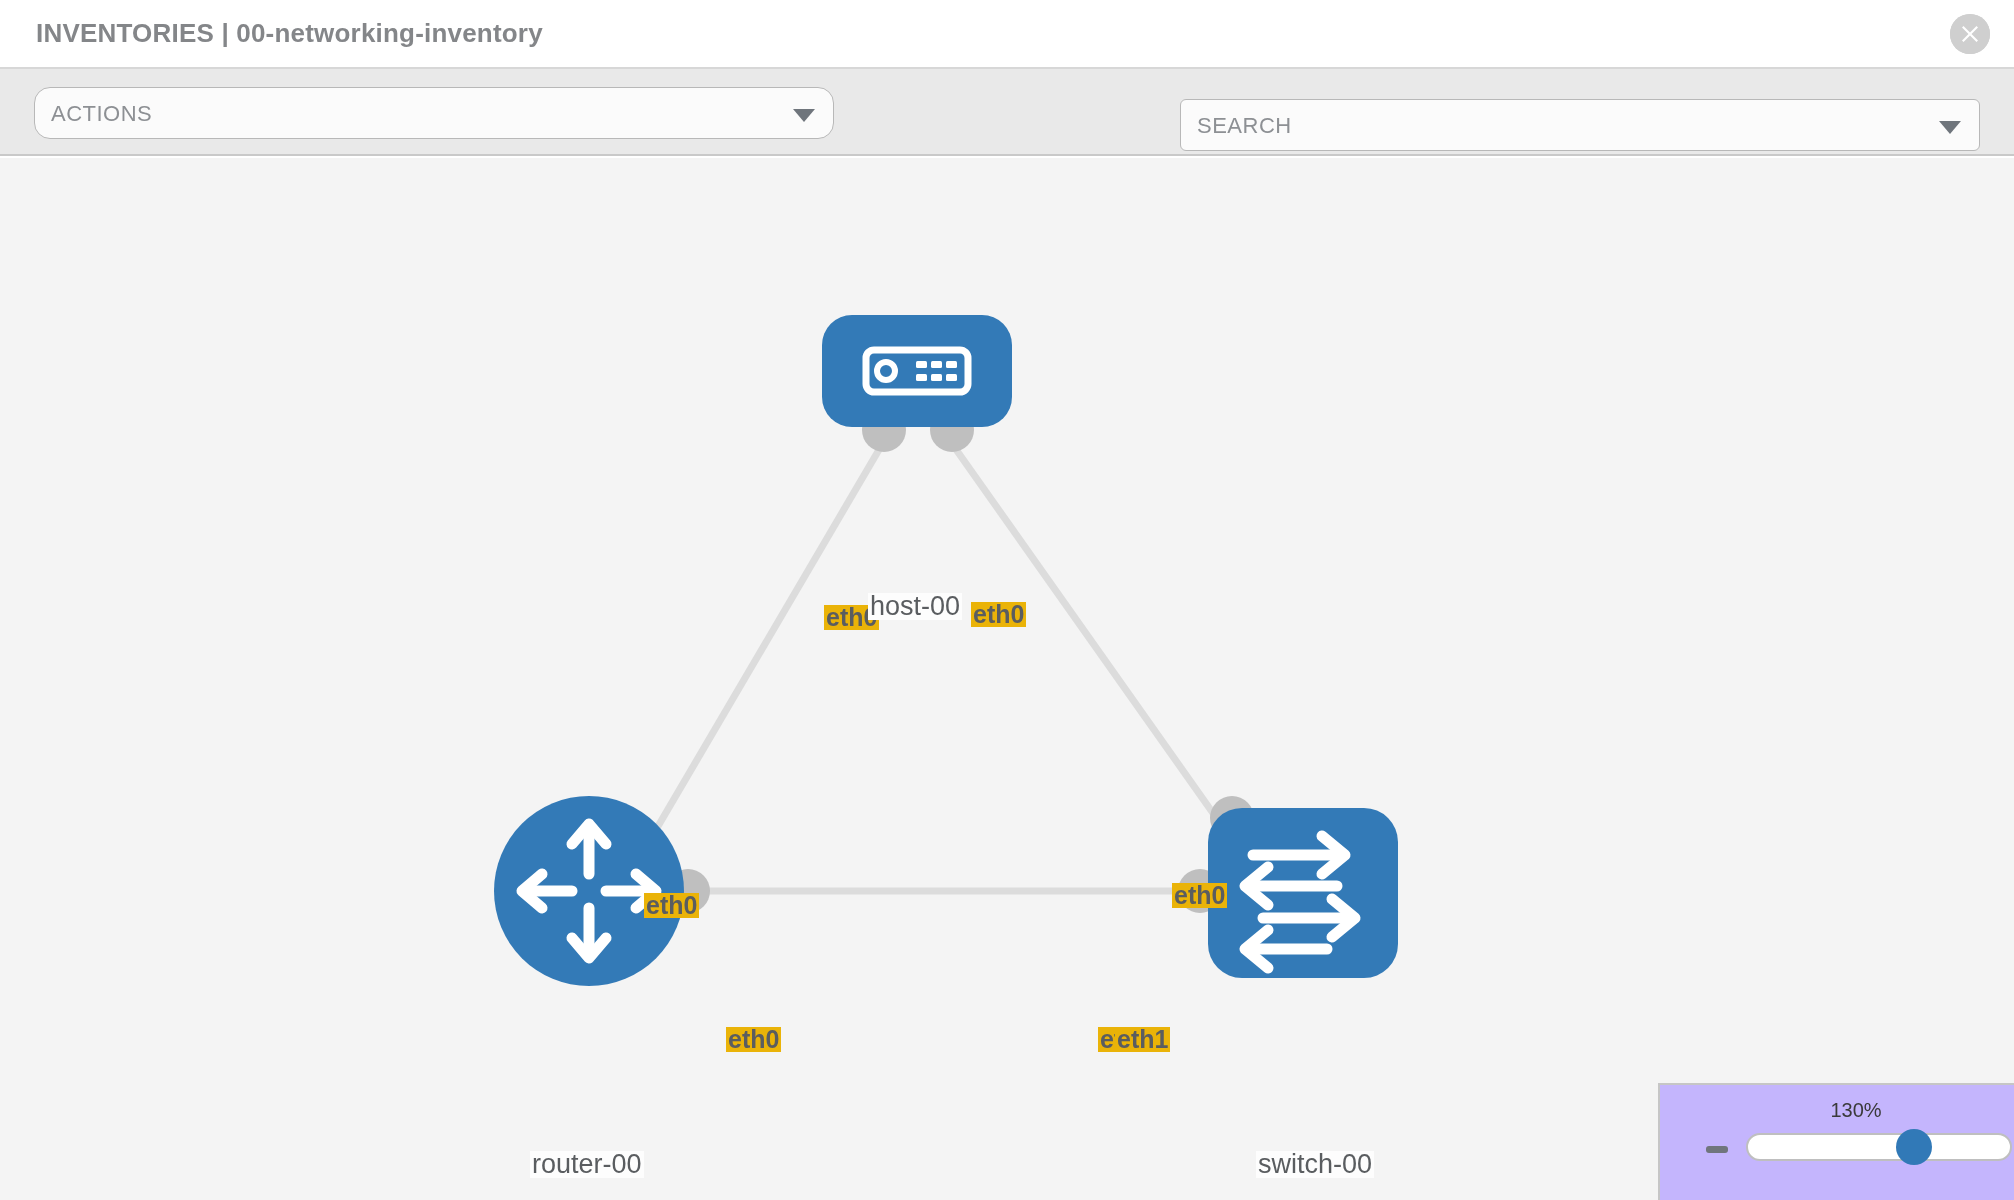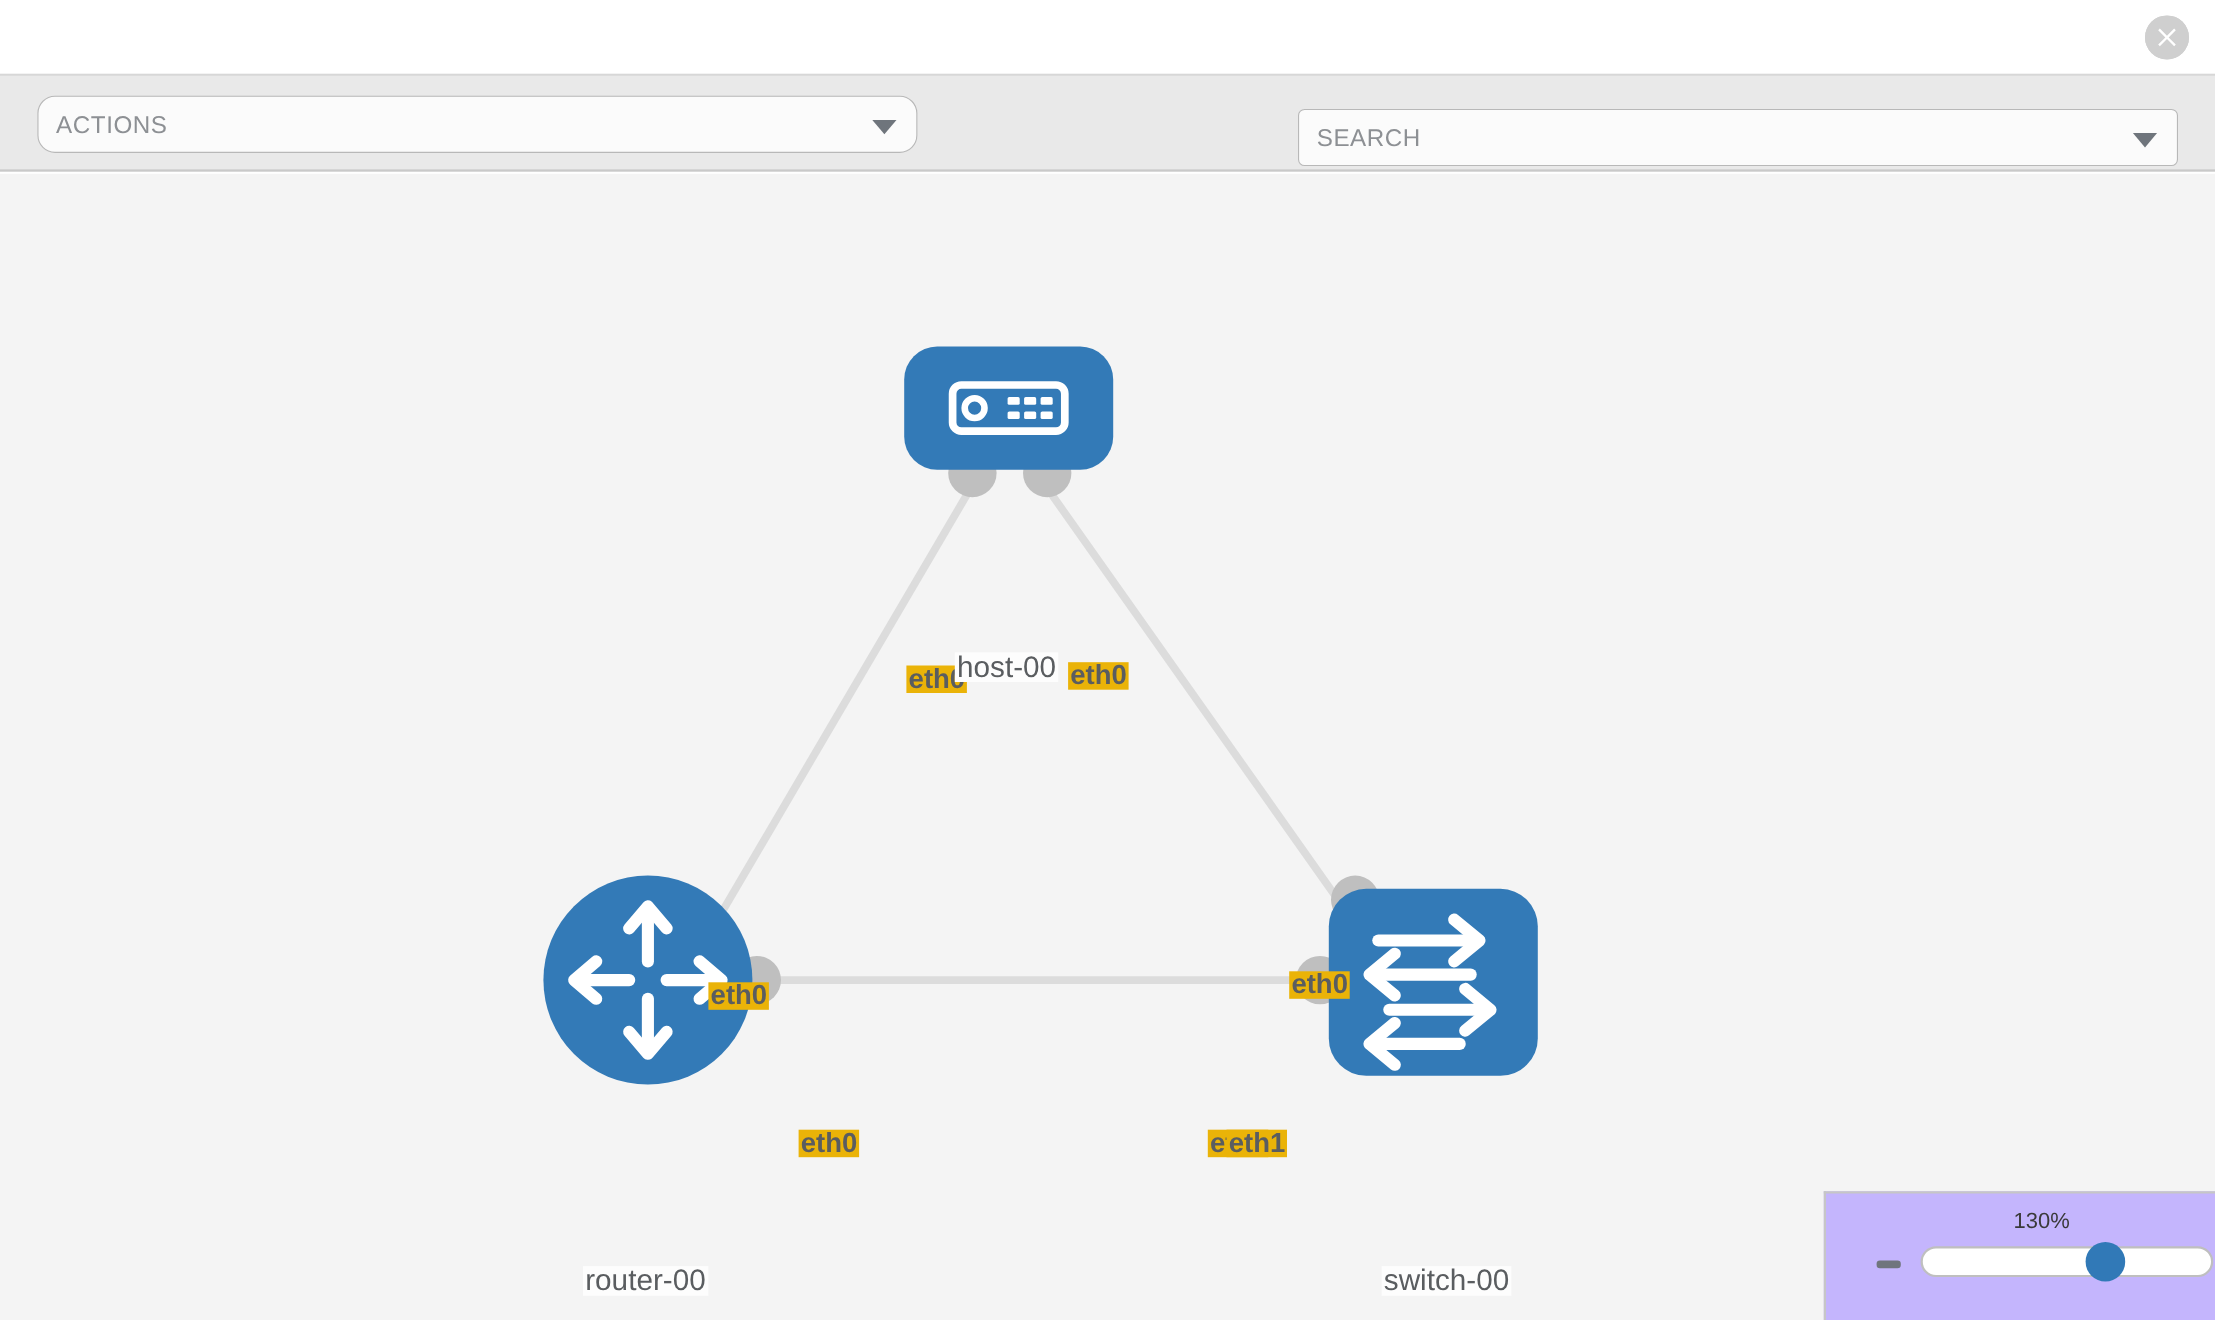--- a/index.html
+++ b/index.html
@@ -155,20 +155,21 @@
   }
   .zoom-plus::before { left: 0; top: 8px; width: 24px; height: 7px; }
   .zoom-plus::after  { left: 8px; top: 0; width: 7px; height: 24px; }
 </style>
 </head>
 <body>
 
 <div id="app">
 
   <div class="header">
+    <div class="header-title">INVENTORIES | 00-networking-inventory</div>
     <div class="close-btn">
       <svg width="40" height="40" viewBox="0 0 40 40" aria-hidden="true">
         <circle cx="20" cy="20" r="20" fill="#cfcfcf"></circle>
         <path d="M13.5 12 L20 18.5 L26.5 12 L28 13.5 L21.5 20 L28 26.5 L26.5 28 L20 21.5 L13.5 28 L12 26.5 L18.5 20 L12 13.5 Z" fill="#ffffff"></path>
       </svg>
     </div>
   </div>
 
   <div class="toolbar">
 

